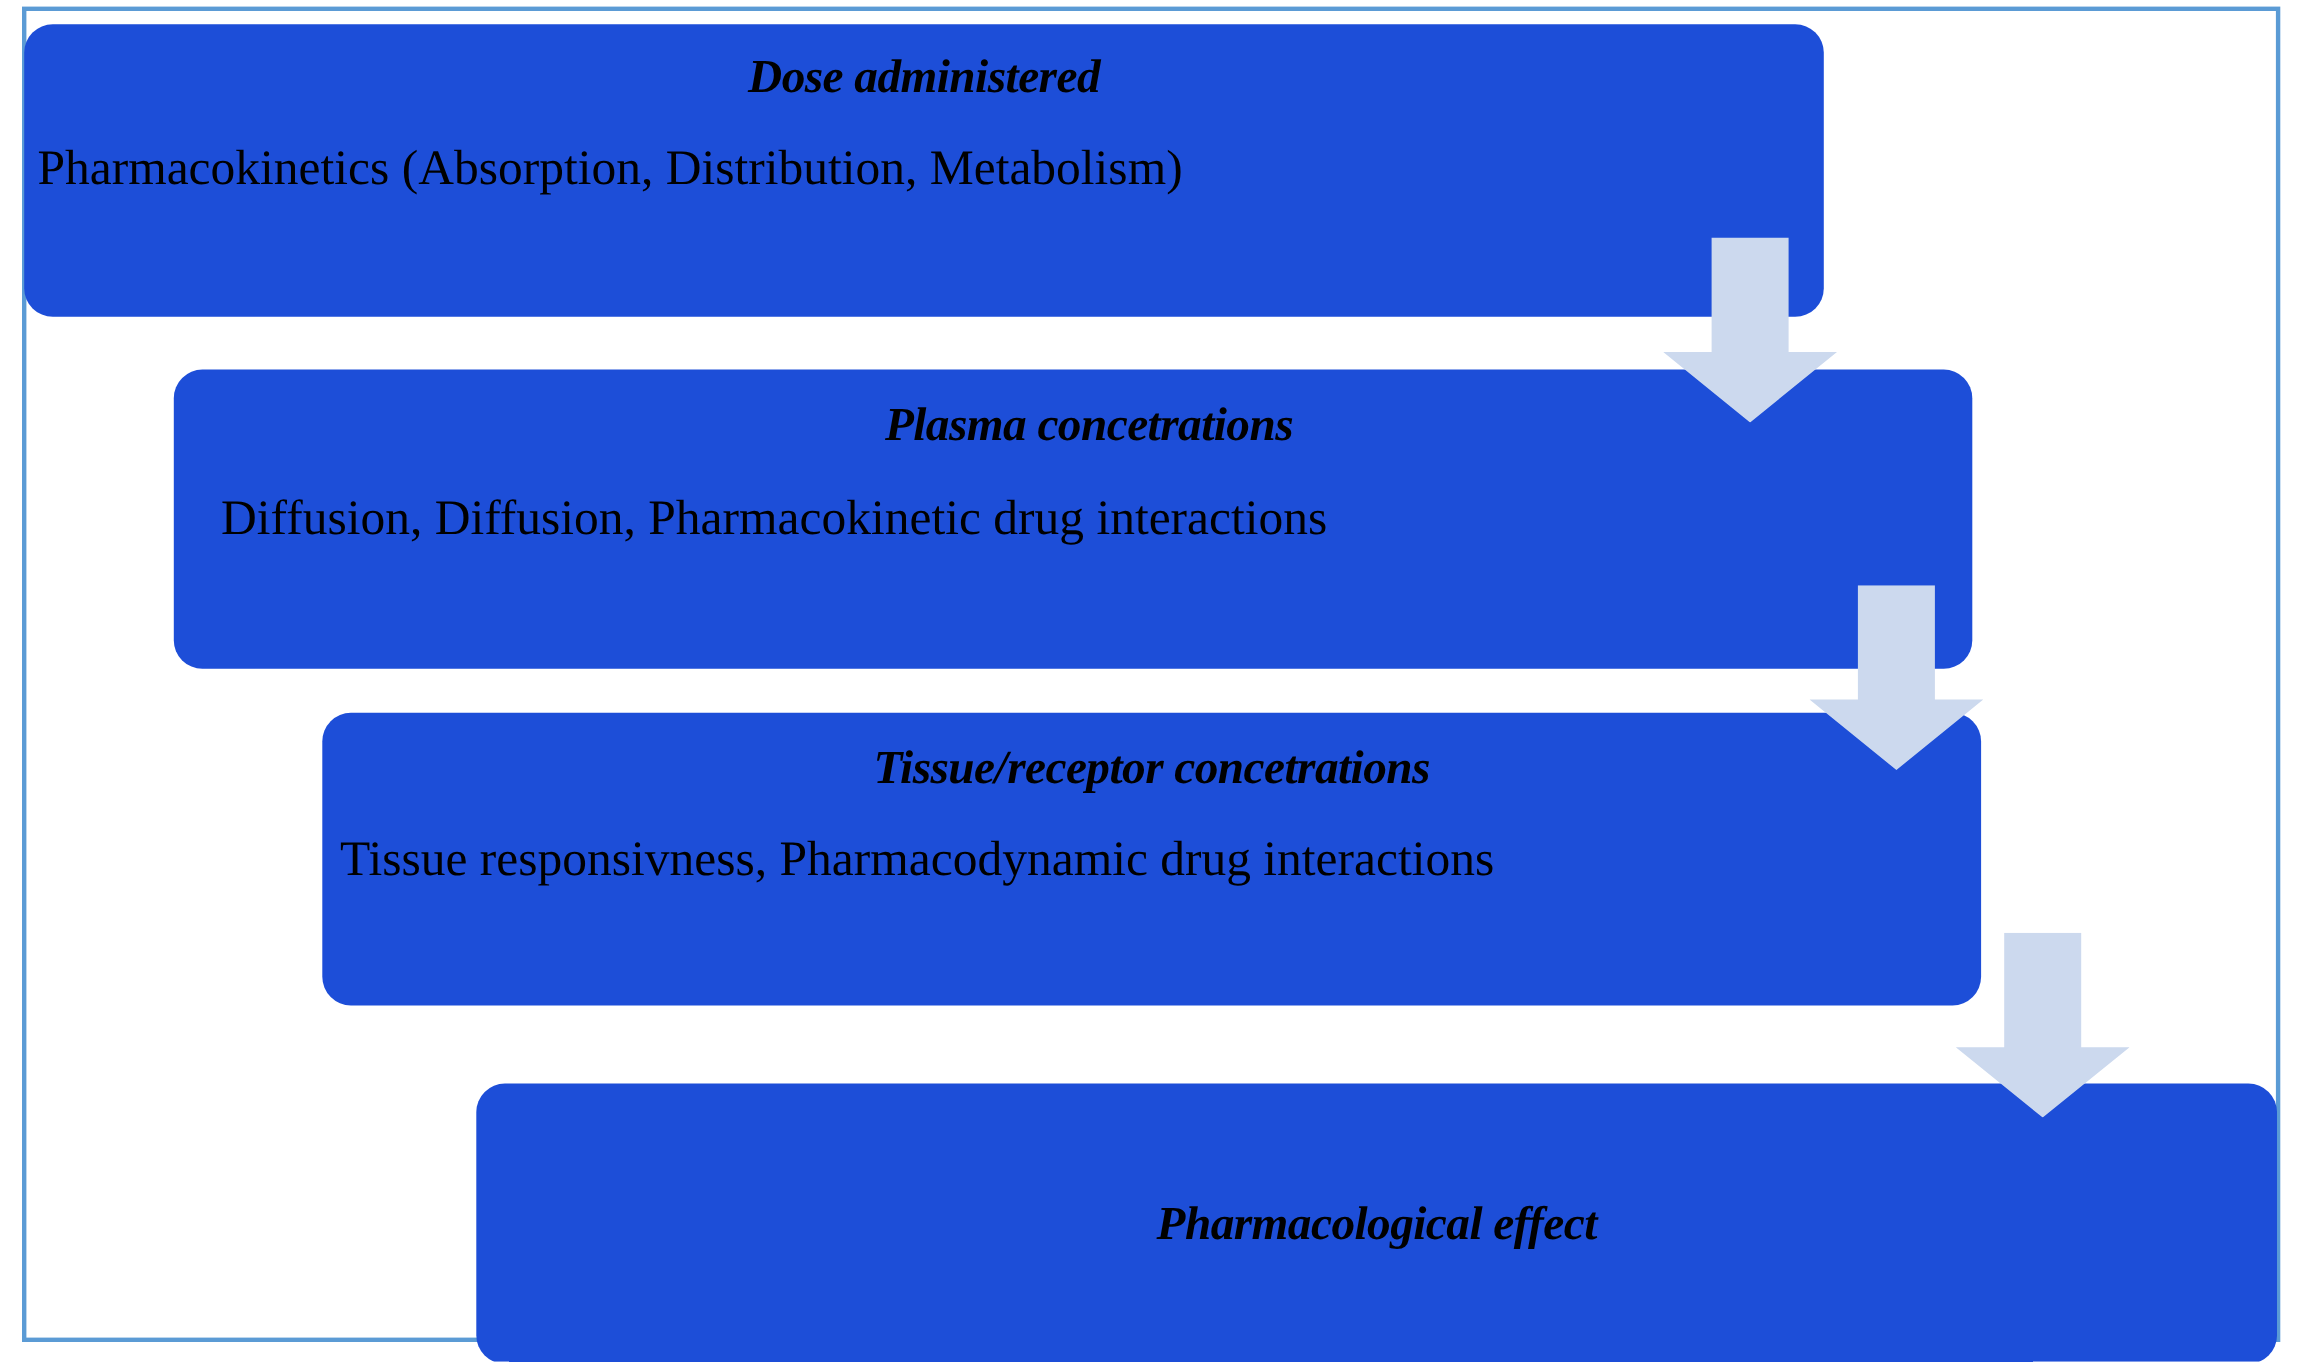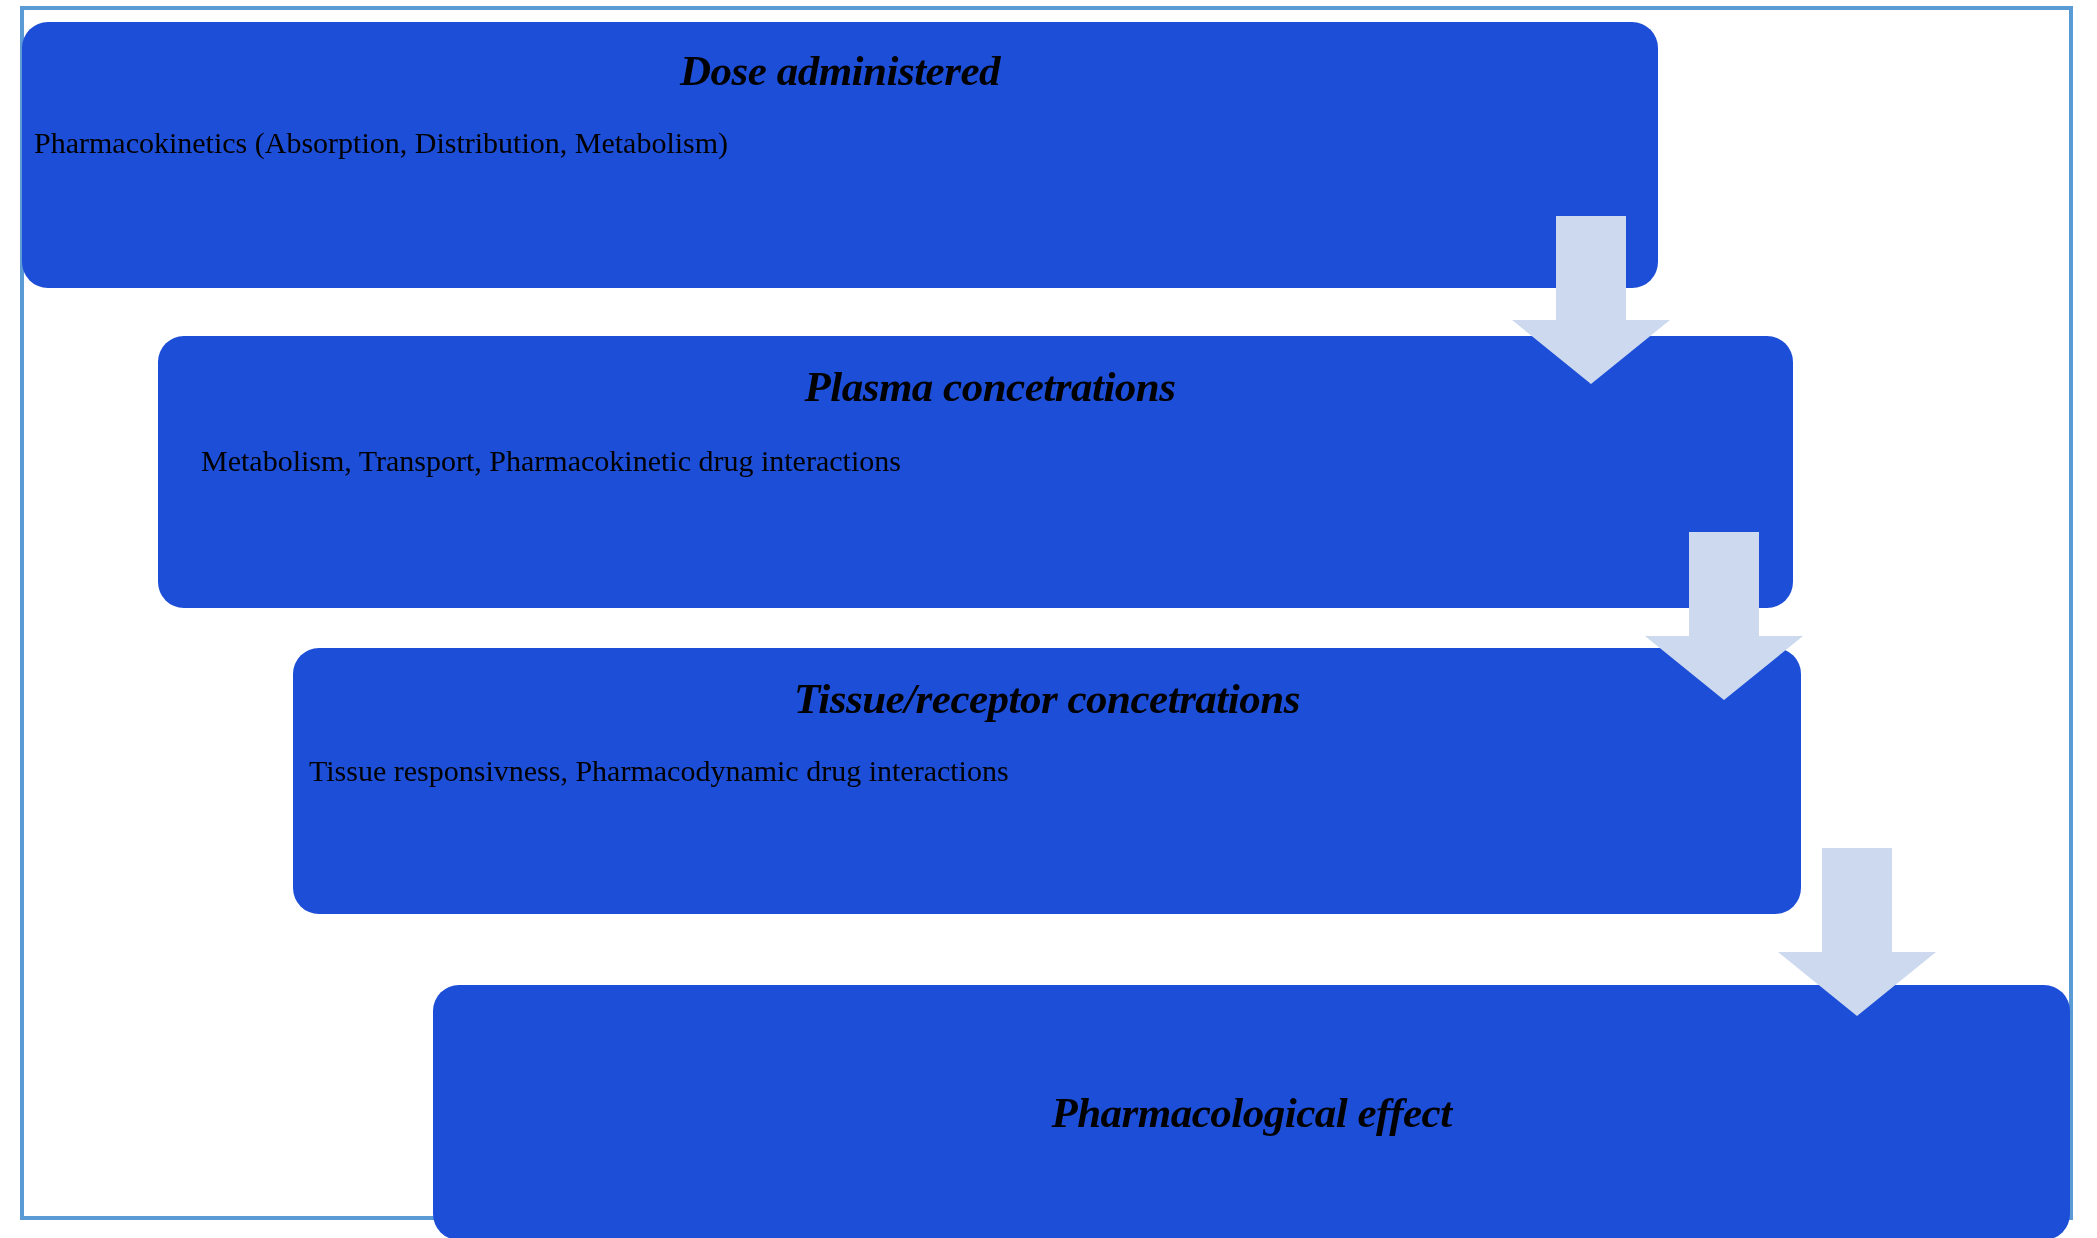--- a/index.html
+++ b/index.html
@@ -41,21 +41,21 @@
     font-style: italic;
     color: #000000;
     font-size: 43px;
     line-height: 1.05;
     letter-spacing: -0.5px;
     font-family: "Liberation Serif", serif;
     white-space: nowrap;
   }
   .box-body {
     color: #000000;
-    font-size: 30px;
+    font-size: 45px;
     line-height: 1.22;
     font-family: "Liberation Serif", serif;
     font-weight: normal;
     font-style: normal;
   }
 
   
   .arrow {
     position: absolute;
     z-index: 3;
@@ -76,21 +76,21 @@
   </div>
 
   <div class="arrow" style="left:1512px; top:216px; width:158px; height:168px;">
     <svg width="158" height="168" viewBox="0 0 158 168" xmlns="http://www.w3.org/2000/svg">
       <path d="M44 0 H114 V104 H158 L79 168 L0 104 H44 Z" fill="#ccd9ee"></path>
     </svg>
   </div>
 
   <div class="flow-box" style="left:158px; top:336px; width:1635px; height:272px;padding-left:29px;">
     <div class="box-title" style="margin-top:28px;">Plasma concetrations</div>
-    <div class="box-body" style="margin:34px 0 0 14px; width:1130px;">Metabolism, Transport, Pharmacokinetic  drug interactions</div>
+    <div class="box-body" style="margin:34px 0 0 14px; width:1130px;">Diffusion, Diffusion, Pharmacokinetic  drug interactions</div>
   </div>
 
   <div class="arrow" style="left:1645px; top:532px; width:158px; height:168px;">
     <svg width="158" height="168" viewBox="0 0 158 168" xmlns="http://www.w3.org/2000/svg">
       <path d="M44 0 H114 V104 H158 L79 168 L0 104 H44 Z" fill="#ccd9ee"></path>
     </svg>
   </div>
 
   <div class="flow-box" style="left:293px; top:648px; width:1508px; height:266px;">
     <div class="box-title" style="margin-top:28px;">Tissue/receptor concetrations</div>

